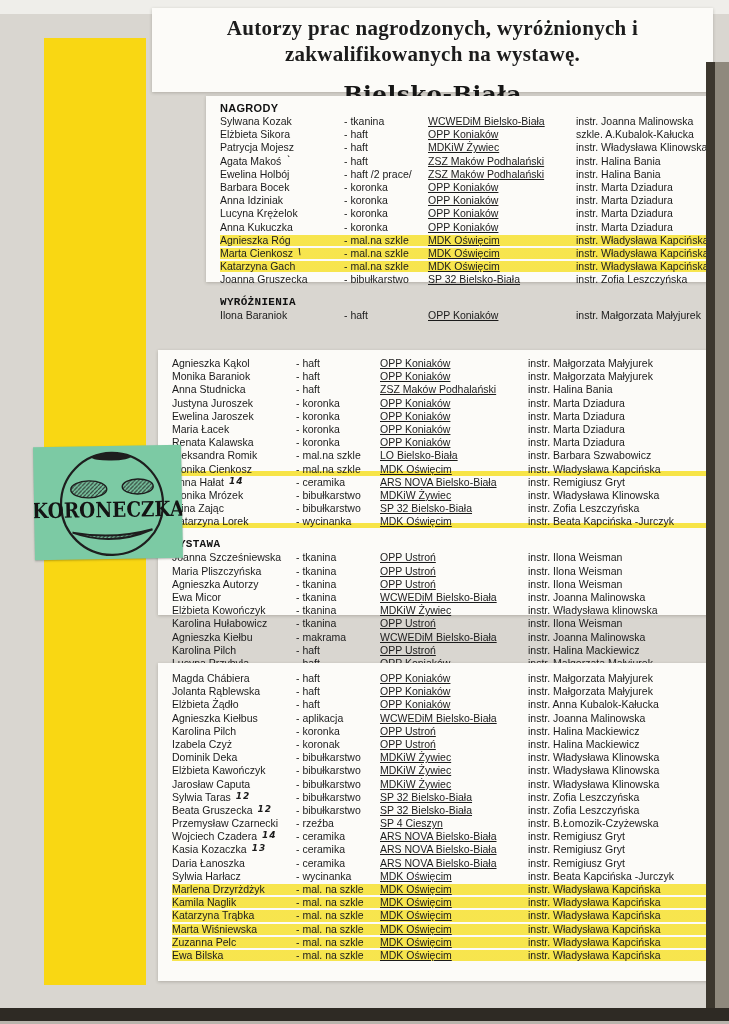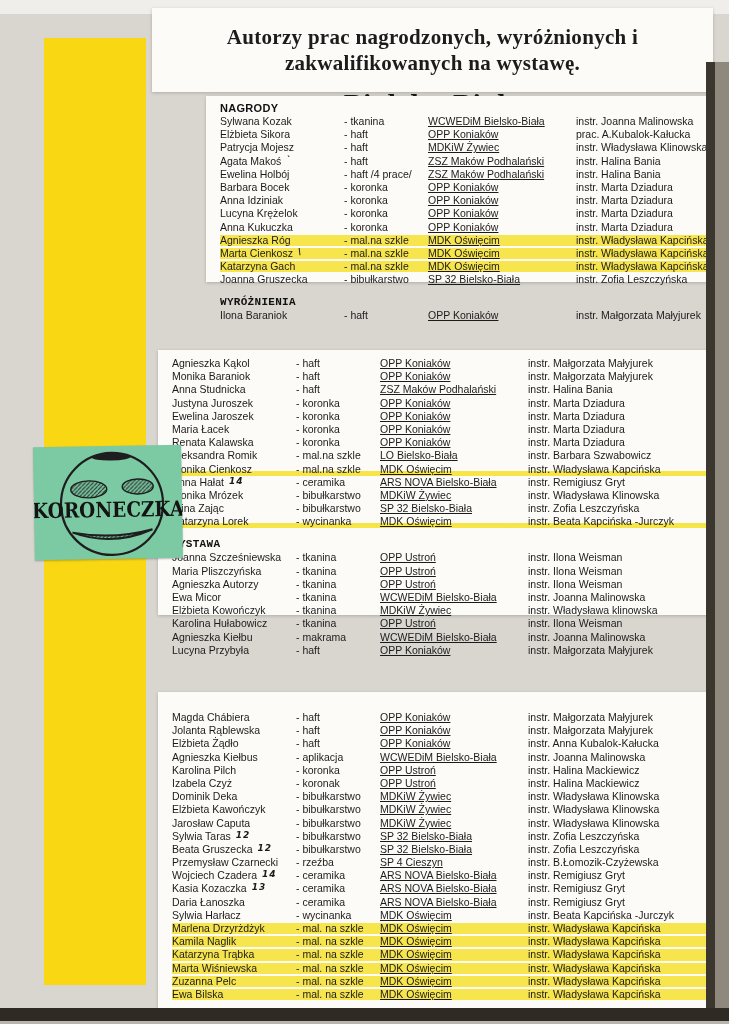--- a/index.html
+++ b/index.html
@@ -4,26 +4,26 @@
 <style>
   html,body{margin:0;padding:0;}
   body{
     width:729px;height:1024px;position:relative;overflow:hidden;
     background:#d9d6d0;
     font-family:"Liberation Sans",sans-serif;
   }
   .top-strip{position:absolute;left:0;top:0;width:729px;height:14px;background:#efeeea;}
   .stripe{position:absolute;left:44px;top:38px;width:102px;height:947px;background:#f9d713;}
   .paper{position:absolute;background:#fcfbf8;box-shadow:0 1px 3px rgba(60,55,45,.25);box-sizing:border-box;}
-  #title-block{left:152px;top:8px;width:561px;height:84px;text-align:center;padding-top:16px;}
+  #title-block{left:152px;top:8px;width:561px;height:84px;text-align:center;padding-top:7px;}
   .title-line{font-family:"Liberation Serif",serif;font-weight:600;font-size:21px;color:#1c1c1c;line-height:26px;letter-spacing:.3px;}
   .city{font-family:"DejaVu Serif",serif;font-weight:700;font-size:23px;color:#161616;margin-top:13px;letter-spacing:.5px;}
   #block1{left:158px;top:96px;width:557px;height:186px;padding:5px 0 0 14px;margin-left:48px;}
   #block2{left:158px;top:350px;width:557px;height:265px;padding:7px 0 0 14px;}
-  #block3{left:158px;top:692px;width:563px;height:318px;padding:19px 0 0 14px;}
+  #block3{left:158px;top:663px;width:563px;height:318px;padding:9px 0 0 14px;}
   .heading{font-weight:700;font-size:11px;color:#111;height:14px;line-height:14px;letter-spacing:.3px;}
   .heading.gap{margin-top:9px;font-family:Liberation Mono, monospace;}
   .row{position:relative;height:13.2px;line-height:13.2px;font-size:10.5px;color:#1b1b1b;white-space:nowrap;}
   .c{display:inline-block;vertical-align:top;overflow:visible;}
   .c.name{width:124px;}
   .c.tech{width:84px;}
   .c.place{width:148px;text-decoration:underline;}
   .c.instr{}
   .note{font-family:"DejaVu Sans",sans-serif;font-size:9px;font-style:italic;font-weight:700;position:relative;top:-2px;margin-left:5px;letter-spacing:1px;}
   .hl-band{background:linear-gradient(to bottom,rgba(246,226,48,0) 0 1px,rgba(246,224,40,.82) 1px calc(100% - 1px),rgba(246,226,48,0) calc(100% - 1px) 100%);}
@@ -46,24 +46,24 @@
 
 <div class="paper" id="title-block">
   <div class="title-line">Autorzy prac nagrodzonych, wyróżnionych i</div>
   <div class="title-line">zakwalifikowanych na wystawę.</div>
   <div class="city">Bielsko-Biała</div>
 </div>
 
 <div class="paper" id="block1">
     <div class="heading">NAGRODY</div>
     <div class="row"><span class="c name"><span>Sylwana Kozak</span></span><span class="c tech">- tkanina</span><span class="c place">WCWEDiM  Bielsko-Biała</span><span class="c instr">instr. Joanna Malinowska</span></div>
-    <div class="row"><span class="c name"><span>Elżbieta Sikora</span></span><span class="c tech">- haft</span><span class="c place">OPP Koniaków</span><span class="c instr">prac. A.Kubalok-Kałucka</span></div>
+    <div class="row"><span class="c name"><span>Elżbieta Sikora</span></span><span class="c tech">- haft</span><span class="c place">OPP Koniaków</span><span class="c instr">szkle. A.Kubalok-Kałucka</span></div>
     <div class="row"><span class="c name"><span>Patrycja Mojesz</span></span><span class="c tech">- haft</span><span class="c place">MDKiW Żywiec</span><span class="c instr">instr. Władysława Klinowska</span></div>
     <div class="row"><span class="c name"><span>Agata Makoś</span><span class="note">`</span></span><span class="c tech">- haft</span><span class="c place">ZSZ Maków Podhalański</span><span class="c instr">instr. Halina Bania</span></div>
-    <div class="row"><span class="c name"><span>Ewelina Holbój</span></span><span class="c tech">- haft /4 prace/</span><span class="c place">ZSZ Maków Podhalański</span><span class="c instr">instr. Halina Bania</span></div>
+    <div class="row"><span class="c name"><span>Ewelina Holbój</span></span><span class="c tech">- haft /2 prace/</span><span class="c place">ZSZ Maków Podhalański</span><span class="c instr">instr. Halina Bania</span></div>
     <div class="row"><span class="c name"><span>Barbara Bocek</span></span><span class="c tech">- koronka</span><span class="c place">OPP Koniaków</span><span class="c instr">instr. Marta Dziadura</span></div>
     <div class="row"><span class="c name"><span>Anna Idziniak</span></span><span class="c tech">- koronka</span><span class="c place">OPP Koniaków</span><span class="c instr">instr. Marta Dziadura</span></div>
     <div class="row"><span class="c name"><span>Lucyna Krężelok</span></span><span class="c tech">- koronka</span><span class="c place">OPP Koniaków</span><span class="c instr">instr. Marta Dziadura</span></div>
     <div class="row"><span class="c name"><span>Anna Kukuczka</span></span><span class="c tech">- koronka</span><span class="c place">OPP Koniaków</span><span class="c instr">instr. Marta Dziadura</span></div>
     <div class="row hl-band"><span class="c name"><span>Agnieszka Róg</span></span><span class="c tech">- mal.na szkle</span><span class="c place">MDK Oświęcim</span><span class="c instr">instr. Władysława Kapcińska</span></div>
     <div class="row hl-band"><span class="c name"><span>Marta Cienkosz</span><span class="note">\</span></span><span class="c tech">- mal.na szkle</span><span class="c place">MDK Oświęcim</span><span class="c instr">instr. Władysława Kapcińska</span></div>
     <div class="row hl-band"><span class="c name"><span>Katarzyna Gach</span></span><span class="c tech">- mal.na szkle</span><span class="c place">MDK Oświęcim</span><span class="c instr">instr. Władysława Kapcińska</span></div>
     <div class="row"><span class="c name"><span>Joanna Gruszecka</span></span><span class="c tech">- bibułkarstwo</span><span class="c place">SP 32 Bielsko-Biała</span><span class="c instr">instr. Zofia Leszczyńska</span></div>
     <div class="heading gap">WYRÓŻNIENIA</div>
     <div class="row"><span class="c name"><span>Ilona Baraniok</span></span><span class="c tech">- haft</span><span class="c place">OPP Koniaków</span><span class="c instr">instr. Małgorzata Małyjurek</span></div>
@@ -83,20 +83,21 @@
     <div class="row"><span class="c name"><span>Alina Zając</span></span><span class="c tech">- bibułkarstwo</span><span class="c place">SP 32 Bielsko-Biała</span><span class="c instr">instr. Zofia Leszczyńska</span></div>
     <div class="row hl-under"><span class="c name"><span>Katarzyna Lorek</span></span><span class="c tech">- wycinanka</span><span class="c place">MDK Oświęcim</span><span class="c instr">instr. Beata Kapcińska -Jurczyk</span></div>
     <div class="heading gap">WYSTAWA</div>
     <div class="row"><span class="c name"><span>Joanna Szcześniewska</span></span><span class="c tech">- tkanina</span><span class="c place">OPP Ustroń</span><span class="c instr">instr. Ilona Weisman</span></div>
     <div class="row"><span class="c name"><span>Maria Pliszczyńska</span></span><span class="c tech">- tkanina</span><span class="c place">OPP Ustroń</span><span class="c instr">instr. Ilona Weisman</span></div>
     <div class="row"><span class="c name"><span>Agnieszka Autorzy</span></span><span class="c tech">- tkanina</span><span class="c place">OPP Ustroń</span><span class="c instr">instr. Ilona Weisman</span></div>
     <div class="row"><span class="c name"><span>Ewa Micor</span></span><span class="c tech">- tkanina</span><span class="c place">WCWEDiM Bielsko-Biała</span><span class="c instr">instr. Joanna Malinowska</span></div>
     <div class="row"><span class="c name"><span>Elżbieta Kowończyk</span></span><span class="c tech">- tkanina</span><span class="c place">MDKiW Żywiec</span><span class="c instr">instr. Władysława klinowska</span></div>
     <div class="row"><span class="c name"><span>Karolina Hułabowicz</span></span><span class="c tech">- tkanina</span><span class="c place">OPP Ustroń</span><span class="c instr">instr. Ilona Weisman</span></div>
     <div class="row"><span class="c name"><span>Agnieszka Kiełbu</span></span><span class="c tech">- makrama</span><span class="c place">WCWEDiM  Bielsko-Biała</span><span class="c instr">instr. Joanna Malinowska</span></div>
+    <div class="row"><span class="c name"><span>Karolina Pilch</span></span><span class="c tech">- haft</span><span class="c place">OPP Ustroń</span><span class="c instr">instr. Halina Mackiewicz</span></div>
     <div class="row"><span class="c name"><span>Lucyna Przybyła</span></span><span class="c tech">- haft</span><span class="c place">OPP Koniaków</span><span class="c instr">instr. Małgorzata Małyjurek</span></div>
   </div>
 <div class="paper" id="block3">
     <div class="row"><span class="c name"><span>Magda Chábiera</span></span><span class="c tech">- haft</span><span class="c place">OPP Koniaków</span><span class="c instr">instr. Małgorzata Małyjurek</span></div>
     <div class="row"><span class="c name"><span>Jolanta Rąblewska</span></span><span class="c tech">- haft</span><span class="c place">OPP Koniaków</span><span class="c instr">instr. Małgorzata Małyjurek</span></div>
     <div class="row"><span class="c name"><span>Elżbieta Żądło</span></span><span class="c tech">- haft</span><span class="c place">OPP Koniaków</span><span class="c instr">instr. Anna Kubalok-Kałucka</span></div>
     <div class="row"><span class="c name"><span>Agnieszka Kiełbus</span></span><span class="c tech">- aplikacja</span><span class="c place">WCWEDiM Bielsko-Biała</span><span class="c instr">instr. Joanna Malinowska</span></div>
     <div class="row"><span class="c name"><span>Karolina Pilch</span></span><span class="c tech">- koronka</span><span class="c place">OPP Ustroń</span><span class="c instr">instr. Halina Mackiewicz</span></div>
     <div class="row"><span class="c name"><span>Izabela Czyż</span></span><span class="c tech">- koronak</span><span class="c place">OPP Ustroń</span><span class="c instr">instr. Halina Mackiewicz</span></div>
     <div class="row"><span class="c name"><span>Dominik Deka</span></span><span class="c tech">- bibułkarstwo</span><span class="c place">MDKiW Żywiec</span><span class="c instr">instr. Władysława Klinowska</span></div>

